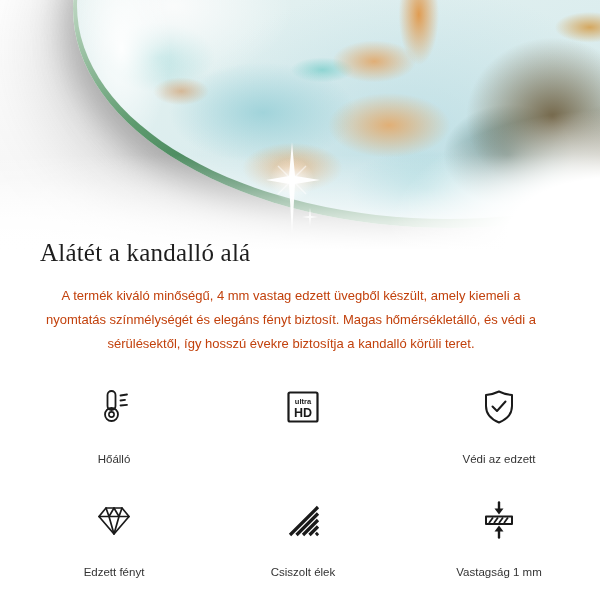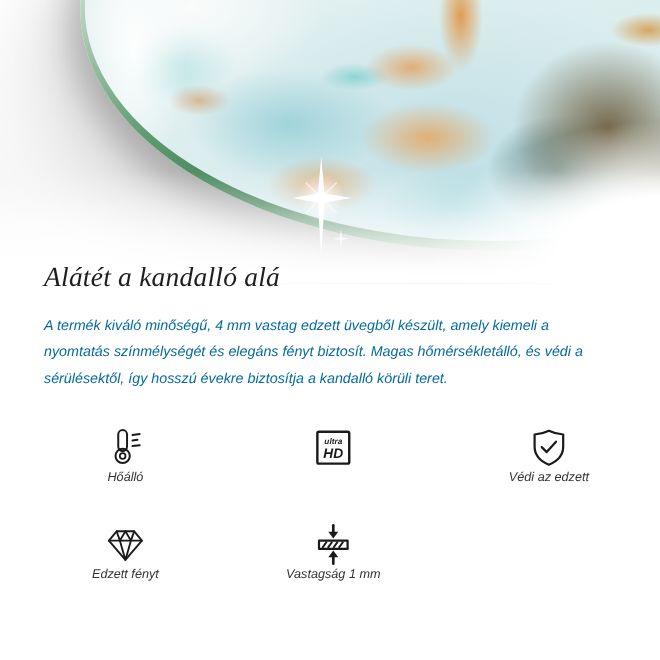--- a/index.html
+++ b/index.html
@@ -1,21 +1,21 @@
 <!DOCTYPE html>
 <html><head>
 <meta charset="utf-8">
 <style>
   html,body{margin:0;padding:0;}
   body{
     width:600px;height:600px;background:#ffffff;overflow:hidden;
     font-family:"Liberation Sans","DejaVu Sans",sans-serif;
     -webkit-font-smoothing:antialiased;
   }
-  .page{position:relative;width:600px;height:600px;background:#fff;font-style:italic;}
+  .page{position:relative;width:600px;height:600px;background:#fff;}
 
   
   .hero{position:relative;width:600px;height:258px;overflow:hidden;
         background:linear-gradient(to bottom,#ffffff,#f7f7f7 70%,#ffffff);}
   .glass-outer{
     position:absolute;left:73px;top:-210px;width:754px;height:438px;border-radius:50%;
     background:linear-gradient(155deg,#e9f1e9 16%,#aecdb4 30%,#5d9a6e 46%,#3f7f55 60%,#79ab86 78%,#cfe2d2 92%);
     box-shadow:-10px 16px 30px rgba(90,90,90,.35),-32px 42px 75px rgba(125,125,125,.28);
   }
   .glass-inner{
@@ -47,30 +47,30 @@
       linear-gradient(to bottom, rgba(255,255,255,0) 60%, rgba(255,255,255,.78) 86%, #ffffff 97%);
   }
 
   
   .content{position:relative;margin-top:-24px;padding:0 40px;}
   h1{
     margin:2px 0 0;font-family:"Liberation Serif","DejaVu Serif",serif;
     font-weight:400;font-size:25px;line-height:33px;color:#1e1e1e;letter-spacing:.2px;
   }
   .desc{
-    margin:15px 0 0;width:502px;font-size:13px;line-height:24px;color:#0369a1;
+    margin:15px 0 0;width:502px;font-size:13px;line-height:24px;color:#c2410c;text-align:center;
   }
 
   
   .features{
     margin:30px -30px 0 -30px;display:grid;
     grid-template-columns:128px 250px 142px;justify-content:space-between;
     row-gap:34px;padding:0 30px 0 40px;
   }
-  .feature{display:flex;flex-direction:column;align-items:center;}
+  .feature{display:flex;flex-direction:column;align-items:center;gap:25px;}
   .feature .ic{width:42px;height:42px;display:flex;align-items:center;justify-content:center;}
   .feature .lbl{font-size:11.5px;color:#333;white-space:nowrap;text-align:center;}
   svg.licon{stroke:#1a1a1a;fill:none;stroke-width:2;stroke-linecap:round;stroke-linejoin:round;}
   svg.licon text{stroke:none;fill:#1a1a1a;font-family:"Liberation Sans",sans-serif;}
 </style>
 </head>
 <body>
 
 <div class="page">
 
@@ -137,20 +137,28 @@
         <div class="ic">
           <svg class="licon" width="40" height="40" viewBox="0 0 40 40">
             <path d="M12,8 L28,8 L35,16.5 L20,34 L5,16.5 Z" stroke-width="1.7"></path>
             <path d="M5,16.5 L35,16.5" stroke-width="1.7"></path>
             <path d="M12,8 L15,16.5 L20,34 M28,8 L25,16.5 L20,34 M20,8 L15,16.5 M20,8 L25,16.5" stroke-width="1.7"></path>
           </svg>
         </div>
         <div class="lbl">Edzett fényt</div>
       </div>
 
+      <div class="feature">
+        <div class="ic">
+          <svg class="licon" width="40" height="40" viewBox="0 0 40 40">
+            <path d="M7,35 L35,7 M13.5,35 L35,13.5 M20,35 L35,20 M26.5,35 L35,26.5 M33,35 L35,33" stroke-width="3.2" stroke-linecap="butt"></path>
+          </svg>
+        </div>
+        <div class="lbl">Csiszolt élek</div>
+      </div>
 
       <div class="feature">
         <div class="ic">
           <svg class="licon" width="40" height="40" viewBox="0 0 40 40">
             <path d="M20,2.5 L20,8.5" stroke-width="2.4"></path>
             <polygon points="15.5,8.5 24.5,8.5 20,14.5" fill="#1a1a1a" stroke="none"></polygon>
             <rect x="7" y="16.5" width="26" height="7.5" stroke-width="2"></rect>
             <path d="M10,23 L14,17.5 M15,23 L19,17.5 M20,23 L24,17.5 M25,23 L29,17.5" stroke-width="1.8" stroke-linecap="butt"></path>
             <polygon points="15.5,31.5 24.5,31.5 20,25.5" fill="#1a1a1a" stroke="none"></polygon>
             <path d="M20,31.5 L20,37.5" stroke-width="2.4"></path>

